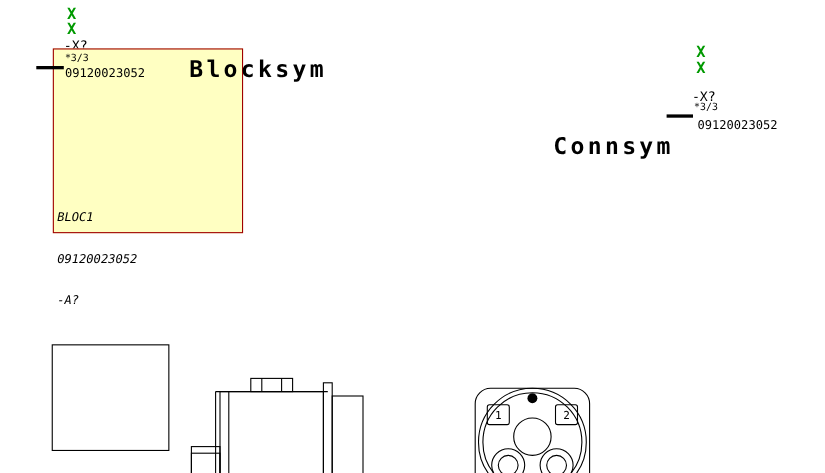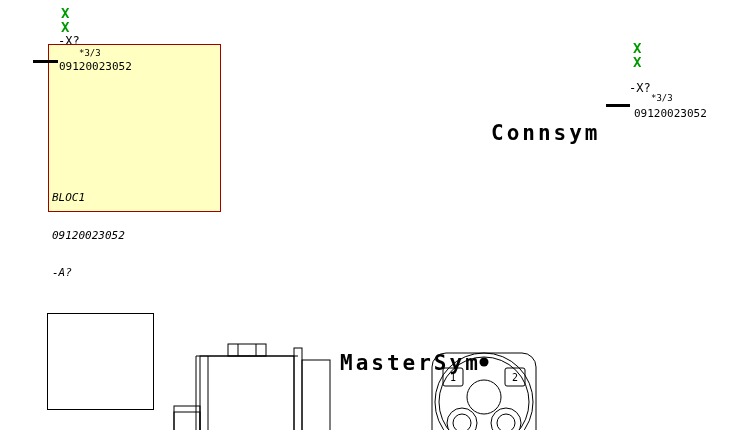--- a/index.html
+++ b/index.html
@@ -5,21 +5,21 @@
   html,body{margin:0;padding:0;background:#fff;}
   .canvas{
     position:relative;width:750px;height:430px;background:#ffffff;
     font-family:"DejaVu Sans Mono","Liberation Mono",monospace;
     color:#000;overflow:hidden;
   }
   .grp{position:absolute;}
   .abs{position:absolute;white-space:pre;}
   .gx{color:#009900;font-size:14px;font-weight:bold;line-height:13px;}
   .tag{font-size:12px;line-height:12px;}
-  .tiny{font-size:9px;line-height:9px;margin-left:20px;}
+  .tiny{font-size:9px;line-height:9px;}
   .small{font-size:11px;line-height:12px;}
   .symlabel{font-size:21px;font-weight:bold;letter-spacing:3px;line-height:22px;}
   .pinline{background:#000;height:3px;}
   .yellowblock{
     background:#FFFFC2;border:1px solid #A00000;box-sizing:border-box;
   }
   .blocktext{font-size:11px;line-height:12.5px;}
   .whitesquare{background:#fff;border:1px solid #000;box-sizing:border-box;}
   svg{display:block;}
   svg .ln{stroke:#000;stroke-width:1;fill:none;}
@@ -42,33 +42,34 @@
     <div class="abs pinline" style="left:0px;top:53px;width:25px;"></div>
     <div class="abs tiny" style="left:26px;top:42px;">*3/3</div>
     <div class="abs small" style="left:26px;top:54px;">09120023052</div>
 
     <div class="abs blocktext" style="left:19px;top:160px;font-style:italic;">
       <div>BLOC1</div>
       <div>09120023052</div>
       <div>-A?</div>
     </div>
 
+    <div class="abs symlabel" style="left:139px;top:45px;">Blocksym</div>
   </div>
 
   <div class="grp" style="left:487px;top:42px;width:260px;height:95px;">
 
     <div class="abs gx" style="left:146px;top:0px;">X</div>
     <div class="abs gx" style="left:146px;top:14px;">X</div>
     <div class="abs tag" style="left:142px;top:40px;">-X?</div>
 
     <div class="abs pinline" style="left:119px;top:62px;width:24px;"></div>
     <div class="abs tiny" style="left:144px;top:52px;">*3/3</div>
     <div class="abs small" style="left:147px;top:66px;">09120023052</div>
 
-    <div class="abs symlabel" style="left:4px;top:80px;">Connsym</div>
+    <div class="abs symlabel" style="left:16px;top:80px;">Connsym</div>
   </div>
 
   <div class="grp" style="left:47px;top:302px;width:500px;height:125px;">
 
     <div class="abs whitesquare" style="left:0px;top:11px;width:107px;height:97px;"></div>
 
     <div class="abs" style="left:121px;top:0px;">
       <svg width="168" height="122" viewBox="0 0 168 122">
 
         <rect class="ln" x="60" y="4" width="38" height="12"></rect>
@@ -107,16 +108,15 @@
 
         <circle class="ln" cx="54" cy="46" r="17"></circle>
 
         <circle class="ln" cx="32" cy="72" r="15"></circle>
         <circle class="ln" cx="32" cy="72" r="9"></circle>
         <circle class="ln" cx="76" cy="72" r="15"></circle>
         <circle class="ln" cx="76" cy="72" r="9"></circle>
       </svg>
     </div>
 
-    <div class="abs symlabel" style="left:293px;top:50px;">MasterSym</div>
   </div>
 
 </div>
 
 </body></html>

